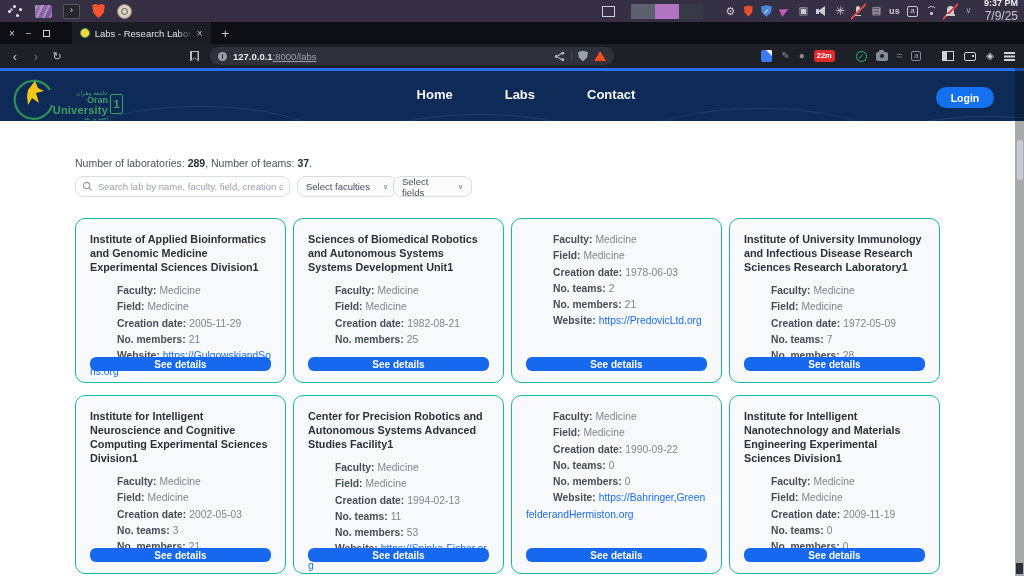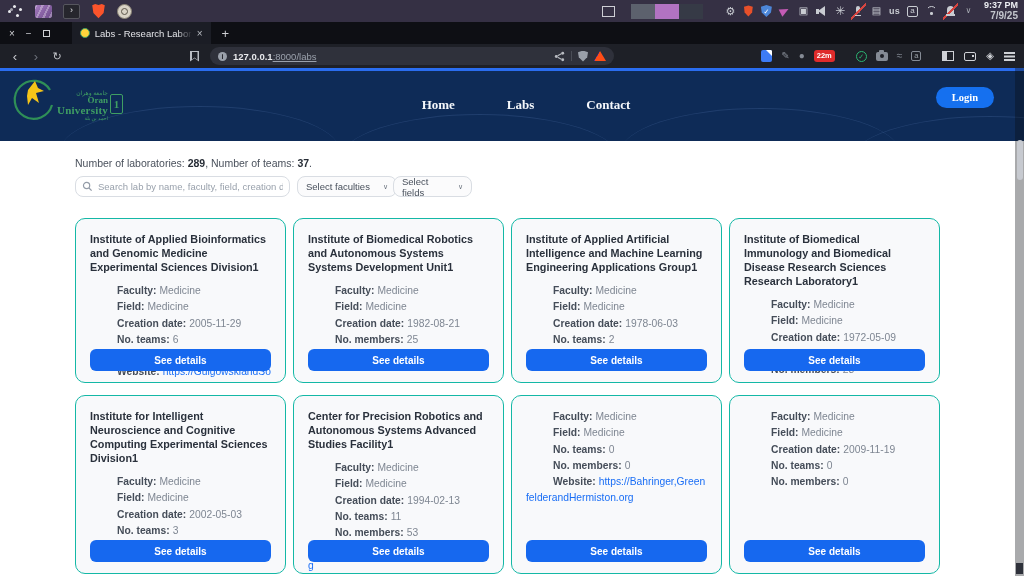--- a/index.html
+++ b/index.html
@@ -63,21 +63,21 @@
   [data-name="wifi-icon"]::before{content:"";position:absolute;left:1px;top:1px;width:11px;height:11px;
            border:1.5px solid #c9ccd2;border-radius:50%;box-sizing:border-box;
            clip-path:polygon(0 0,100% 0,50% 55%);}
   [data-name="wifi-icon"]::after{content:"";position:absolute;left:5.5px;top:7px;width:2.5px;height:2.5px;border-radius:50%;background:#c9ccd2;}
   [data-name="bell-muted-icon"]{width:11px;}
   [data-name="bell-muted-icon"]::before{content:"";position:absolute;left:2px;top:1px;width:7px;height:8px;background:#c9ccd2;border-radius:3.5px 3.5px 0 0;}
   [data-name="bell-muted-icon"]::after{content:"";position:absolute;left:1px;top:9.5px;width:9px;height:1.5px;background:#c9ccd2;}
   [data-name="chevron-down-icon"]{font-size:8px;color:#a9adb5;}
   .slash{position:absolute;inset:-2px;background:linear-gradient(135deg,transparent 44%,#d64540 44% 56%,transparent 56%);}
   .clock{text-align:right;color:#eceef2;font-size:9px;font-weight:bold;line-height:1.2;margin-left:2px;cursor:default;}
-  .clock .date{font-size:10px;color:#c3c6cd;font-weight:bold;}
+  .clock .date{font-size:12px;color:#c3c6cd;font-weight:normal;}
 
   
   .tabbar{position:absolute;top:22px;left:0;right:0;height:22px;background:#0e0f14;
           display:flex;align-items:center;color:#cfd0d4;}
   .win-controls{display:flex;gap:11px;margin:0 8px 0 9px;font-size:10px;align-items:center;}
   .win-controls span{cursor:default;}
   .max-sq{width:7px;height:7px;border:1.5px solid #cfd0d4;box-sizing:border-box;display:inline-block;}
   .tab{display:flex;align-items:center;gap:5px;height:100%;padding:0 8px;margin-left:14px;background:#1b1d25;}
   .tab-favicon{width:10px;height:10px;border-radius:50%;border:1.5px solid #3f9e63;background:#ffd43b;box-sizing:border-box;}
   .tab-title{font-size:9.5px;color:#e2e3e7;width:97px;overflow:hidden;white-space:nowrap;
@@ -126,22 +126,22 @@
   .sb-icon::after{content:"";position:absolute;left:0;top:0;bottom:0;width:4px;background:#cfd1d6;}
   .wallet-icon{width:12px;height:9px;border:1.5px solid #cfd1d6;border-radius:2px;box-sizing:border-box;position:relative;}
   .wallet-icon::after{content:"";position:absolute;right:1px;top:2px;width:2px;height:2px;background:#cfd1d6;}
   .sparkle{font-size:10px;color:#cfd1d6;line-height:1;}
   .menu-icon{width:11px;height:10px;position:relative;}
   .menu-icon::before{content:"";position:absolute;left:0;right:0;top:1px;height:1.5px;background:#cfd1d6;
           box-shadow:0 3.5px 0 #cfd1d6,0 7px 0 #cfd1d6;}
 
   
   .page{position:absolute;top:68px;left:0;right:0;bottom:0;background:#fff;overflow:hidden;}
-  .site-header{position:absolute;top:0;left:0;right:0;height:73px;
-          background:linear-gradient(180deg,#2a6df0 0,#2a6df0 3px,#0e2b57 3px);overflow:hidden;font-family:Liberation Serif, serif;}
+  .site-header{position:absolute;top:0;left:0;right:0;height:53px;
+          background:linear-gradient(180deg,#2a6df0 0,#2a6df0 3px,#0e2b57 3px);overflow:hidden;}
   .wave{position:absolute;width:280px;height:90px;border-top:1.5px solid rgba(130,170,230,.16);border-radius:50%;}
 
   .logo{position:absolute;left:10px;top:6px;width:116px;height:56px;}
   .logo svg{position:absolute;left:0;top:0;}
   .logo-text{position:absolute;left:26px;top:16px;width:72px;text-align:right;color:#3f9e63;line-height:1;}
   .logo-ar{font-size:6px;}
   .logo-l1{font-size:9px;font-weight:bold;}
   .logo-l2{font-size:11px;font-weight:bold;letter-spacing:.2px;}
   .logo-ar2{font-size:5px;letter-spacing:1px;}
   .logo-one{position:absolute;left:100px;top:20px;width:13px;height:20px;border:1.5px solid #3f9e63;border-radius:2px;
@@ -168,21 +168,21 @@
   .dd2{left:393px;width:79px;}
 
   .cards{position:absolute;left:75px;top:150px;display:grid;grid-template-columns:repeat(4,211px);
           grid-template-rows:165px 179px;column-gap:7px;row-gap:12px;}
   .card{position:relative;background:#f8f9fb;border:1px solid #14b8a6;border-radius:10px;
           padding:13px 14px;box-sizing:border-box;overflow:hidden;}
   .card h3{margin:0 0 9px;font-size:10.8px;line-height:1.3;color:#2a313c;font-weight:bold;}
   .row{font-size:10.3px;line-height:1.58;color:#7e8692;}
   .row b{color:#454d59;margin-right:3px;padding-left:27px;}
   .row a{color:#1a6ef5;word-break:break-all;cursor:pointer;}
-  .card .btn{position:absolute;left:14px;right:14px;bottom:11px;height:22px;background:#1668ef;border-radius:6px;
+  .card .btn{position:absolute;left:14px;right:14px;bottom:11px;height:14px;background:#1668ef;border-radius:6px;
           color:#fff;font-size:10px;font-weight:bold;display:flex;align-items:center;justify-content:center;cursor:pointer;}
 
   
   .scroll-track{position:absolute;right:0;top:68px;bottom:0;width:9px;background:rgba(10,12,18,.35);}
   .scroll-thumb{position:absolute;right:1.5px;top:72px;width:6px;height:40px;border-radius:3px;background:#c7cad0;}
   .scroll-corner{position:absolute;right:1px;bottom:2px;width:7px;height:11px;background:#2e313a;}
 </style>
 </head>
 <body>
 
@@ -326,45 +326,44 @@
       <span data-name="select-fields-label">Select fields</span>
       <span class="chev" data-name="chevron-down-icon">∨</span>
     </div>
 
     <div class="cards" id="cards" data-name="lab-cards-grid">
         <div class="card" data-name="lab-card">
     <h3 data-name="lab-name">Institute of Applied Bioinformatics and Genomic Medicine Experimental Sciences Division1</h3>
     <div class="row" data-name="lab-faculty-row"><b data-name="faculty-label">Faculty:</b><span data-name="faculty-value">Medicine</span></div>
     <div class="row" data-name="lab-field-row"><b data-name="field-label">Field:</b><span data-name="field-value">Medicine</span></div>
     <div class="row" data-name="lab-creation-row"><b data-name="creation-date-label">Creation date:</b><span data-name="creation-date-value">2005-11-29</span></div>
-    <div class="row" data-name="lab-teams-row"><b data-name="teams-label">No. teams:</b><span data-name="teams-value">6</span></div>
     <div class="row" data-name="lab-members-row"><b data-name="members-label">No. members:</b><span data-name="members-value">21</span></div>
     <div class="row" data-name="lab-website-row"><b data-name="website-label">Website:</b><a data-name="website-link">https://GulgowskiandSons.org</a></div>
     <div class="btn" data-name="see-details-button">See details</div>
   </div>
         <div class="card" data-name="lab-card">
-    <h3 data-name="lab-name">Institute of Biomedical Robotics and Autonomous Systems Systems Development Unit1</h3>
+    <h3 data-name="lab-name">Sciences of Biomedical Robotics and Autonomous Systems Systems Development Unit1</h3>
     <div class="row" data-name="lab-faculty-row"><b data-name="faculty-label">Faculty:</b><span data-name="faculty-value">Medicine</span></div>
     <div class="row" data-name="lab-field-row"><b data-name="field-label">Field:</b><span data-name="field-value">Medicine</span></div>
     <div class="row" data-name="lab-creation-row"><b data-name="creation-date-label">Creation date:</b><span data-name="creation-date-value">1982-08-21</span></div>
     <div class="row" data-name="lab-members-row"><b data-name="members-label">No. members:</b><span data-name="members-value">25</span></div>
 
     <div class="btn" data-name="see-details-button">See details</div>
   </div>
         <div class="card" data-name="lab-card">
-    <h3 data-name="lab-name">Institute of Applied Artificial Intelligence and Machine Learning Engineering Applications Group1</h3>
     <div class="row" data-name="lab-faculty-row"><b data-name="faculty-label">Faculty:</b><span data-name="faculty-value">Medicine</span></div>
     <div class="row" data-name="lab-field-row"><b data-name="field-label">Field:</b><span data-name="field-value">Medicine</span></div>
     <div class="row" data-name="lab-creation-row"><b data-name="creation-date-label">Creation date:</b><span data-name="creation-date-value">1978-06-03</span></div>
     <div class="row" data-name="lab-teams-row"><b data-name="teams-label">No. teams:</b><span data-name="teams-value">2</span></div>
     <div class="row" data-name="lab-members-row"><b data-name="members-label">No. members:</b><span data-name="members-value">21</span></div>
-    <div class="btn" data-name="see-details-button">See details</div>
-  </div>
-        <div class="card" data-name="lab-card">
-    <h3 data-name="lab-name">Institute of Biomedical Immunology and Biomedical Disease Research Sciences Research Laboratory1</h3>
+    <div class="row" data-name="lab-website-row"><b data-name="website-label">Website:</b><a data-name="website-link">https://PredovicLtd.org</a></div>
+    <div class="btn" data-name="see-details-button">See details</div>
+  </div>
+        <div class="card" data-name="lab-card">
+    <h3 data-name="lab-name">Institute of University Immunology and Infectious Disease Research Sciences Research Laboratory1</h3>
     <div class="row" data-name="lab-faculty-row"><b data-name="faculty-label">Faculty:</b><span data-name="faculty-value">Medicine</span></div>
     <div class="row" data-name="lab-field-row"><b data-name="field-label">Field:</b><span data-name="field-value">Medicine</span></div>
     <div class="row" data-name="lab-creation-row"><b data-name="creation-date-label">Creation date:</b><span data-name="creation-date-value">1972-05-09</span></div>
     <div class="row" data-name="lab-teams-row"><b data-name="teams-label">No. teams:</b><span data-name="teams-value">7</span></div>
     <div class="row" data-name="lab-members-row"><b data-name="members-label">No. members:</b><span data-name="members-value">28</span></div>
 
     <div class="btn" data-name="see-details-button">See details</div>
   </div>
         <div class="card" data-name="lab-card">
     <h3 data-name="lab-name">Institute for Intelligent Neuroscience and Cognitive Computing Experimental Sciences Division1</h3>
@@ -382,26 +381,28 @@
     <div class="row" data-name="lab-field-row"><b data-name="field-label">Field:</b><span data-name="field-value">Medicine</span></div>
     <div class="row" data-name="lab-creation-row"><b data-name="creation-date-label">Creation date:</b><span data-name="creation-date-value">1994-02-13</span></div>
     <div class="row" data-name="lab-teams-row"><b data-name="teams-label">No. teams:</b><span data-name="teams-value">11</span></div>
     <div class="row" data-name="lab-members-row"><b data-name="members-label">No. members:</b><span data-name="members-value">53</span></div>
     <div class="row" data-name="lab-website-row"><b data-name="website-label">Website:</b><a data-name="website-link">https://Spinka-Fisher.org</a></div>
     <div class="btn" data-name="see-details-button">See details</div>
   </div>
         <div class="card" data-name="lab-card">
     <div class="row" data-name="lab-faculty-row"><b data-name="faculty-label">Faculty:</b><span data-name="faculty-value">Medicine</span></div>
     <div class="row" data-name="lab-field-row"><b data-name="field-label">Field:</b><span data-name="field-value">Medicine</span></div>
+    <div class="row" data-name="lab-creation-row"><b data-name="creation-date-label">Creation date:</b><span data-name="creation-date-value">1990-09-22</span></div>
     <div class="row" data-name="lab-teams-row"><b data-name="teams-label">No. teams:</b><span data-name="teams-value">0</span></div>
     <div class="row" data-name="lab-members-row"><b data-name="members-label">No. members:</b><span data-name="members-value">0</span></div>
     <div class="row" data-name="lab-website-row"><b data-name="website-label">Website:</b><a data-name="website-link">https://Bahringer,GreenfelderandHermiston.org</a></div>
     <div class="btn" data-name="see-details-button">See details</div>
   </div>
         <div class="card" data-name="lab-card">
+    <h3 data-name="lab-name">Institute for Intelligent Nanotechnology and Materials Engineering Experimental Sciences Division1</h3>
     <div class="row" data-name="lab-faculty-row"><b data-name="faculty-label">Faculty:</b><span data-name="faculty-value">Medicine</span></div>
     <div class="row" data-name="lab-field-row"><b data-name="field-label">Field:</b><span data-name="field-value">Medicine</span></div>
     <div class="row" data-name="lab-creation-row"><b data-name="creation-date-label">Creation date:</b><span data-name="creation-date-value">2009-11-19</span></div>
     <div class="row" data-name="lab-teams-row"><b data-name="teams-label">No. teams:</b><span data-name="teams-value">0</span></div>
     <div class="row" data-name="lab-members-row"><b data-name="members-label">No. members:</b><span data-name="members-value">0</span></div>
 
     <div class="btn" data-name="see-details-button">See details</div>
   </div>
       </div>
   </div>

